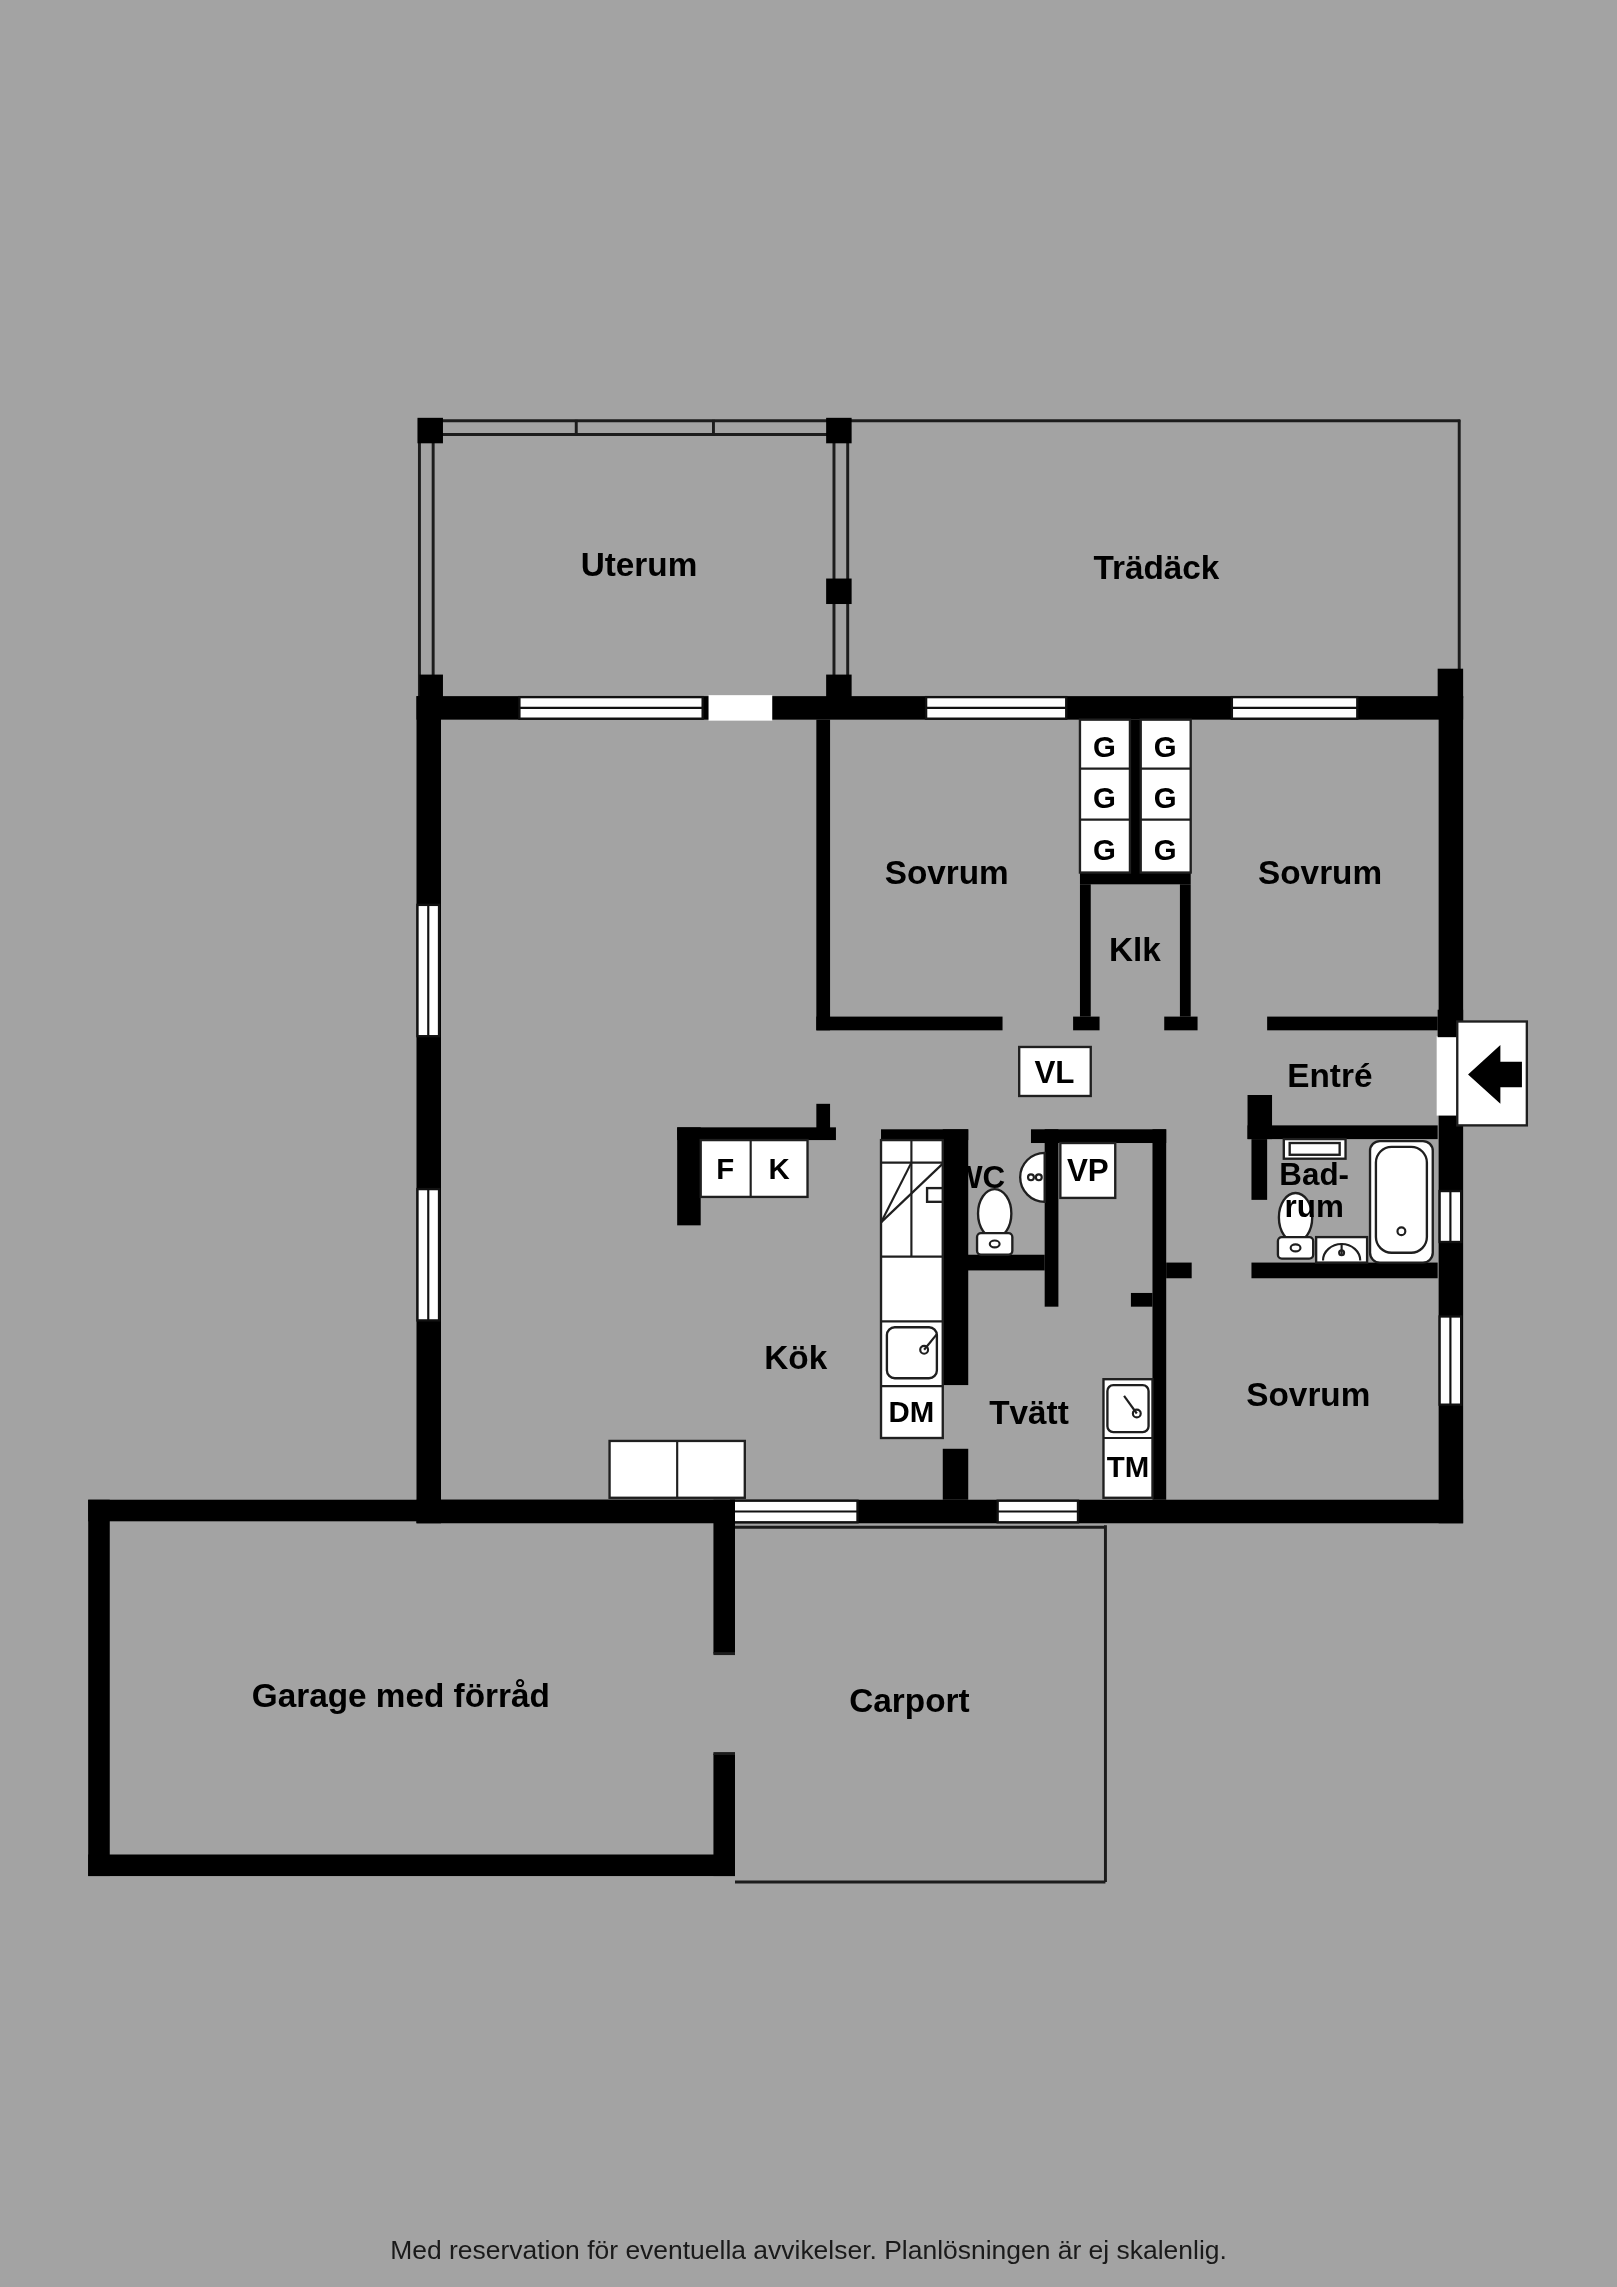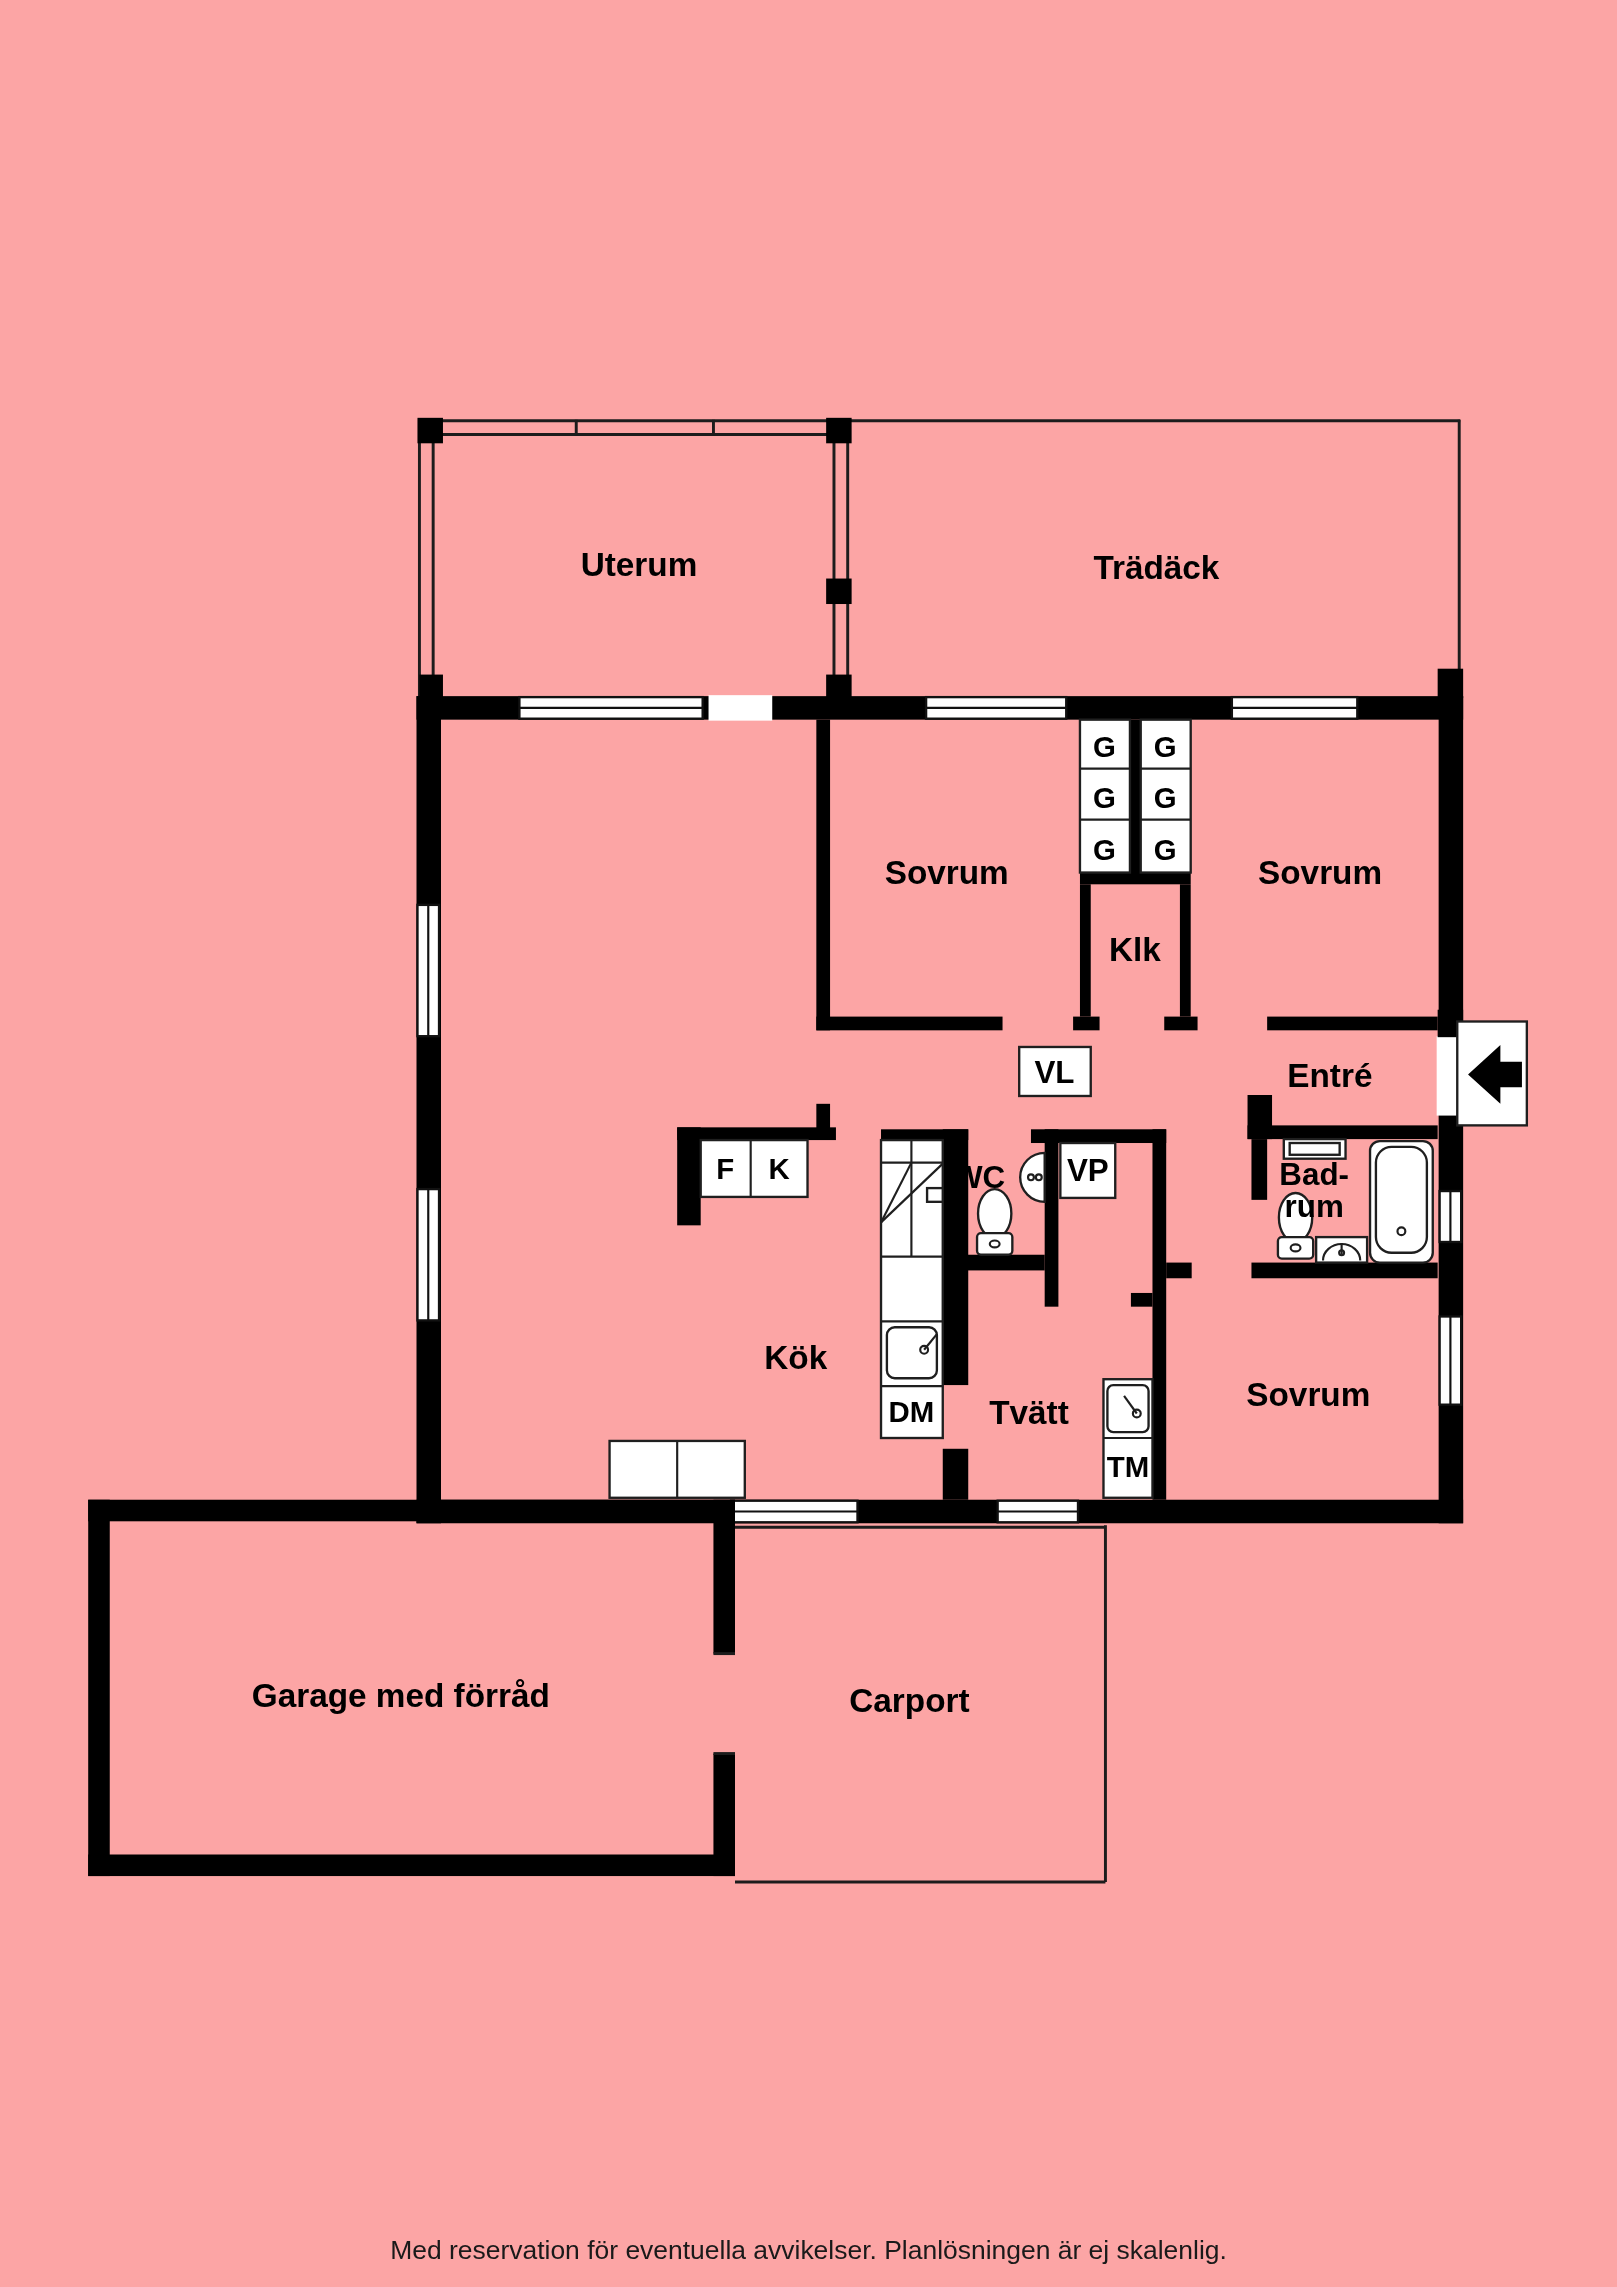--- a/index.html
+++ b/index.html
@@ -1,19 +1,19 @@
 <!DOCTYPE html>
 <html><head>
 <meta charset="utf-8">
 <style>
   html,body{margin:0;padding:0;background:#e8e8e8;}
   .page{
     position:relative;
     width:1617px;height:2288px;
-    background:#fca5a5;
+    background:#a3a3a3;
     margin:0 auto;
     font-family:"Liberation Sans", sans-serif;
   }
   svg{display:block;width:1617px;height:2288px;}
   .wall{fill:#000000;stroke:none;}
   .thin{stroke:#1c1c1c;stroke-width:3;fill:none;}
   .fix{stroke:#1f1f1f;stroke-width:2.4;fill:#ffffff;}
   .fixline{stroke:#1f1f1f;stroke-width:2.2;fill:none;}
   .winrect{fill:#ffffff;stroke:#111111;stroke-width:2.4;}
   .winmid{stroke:#111111;stroke-width:2.2;}

